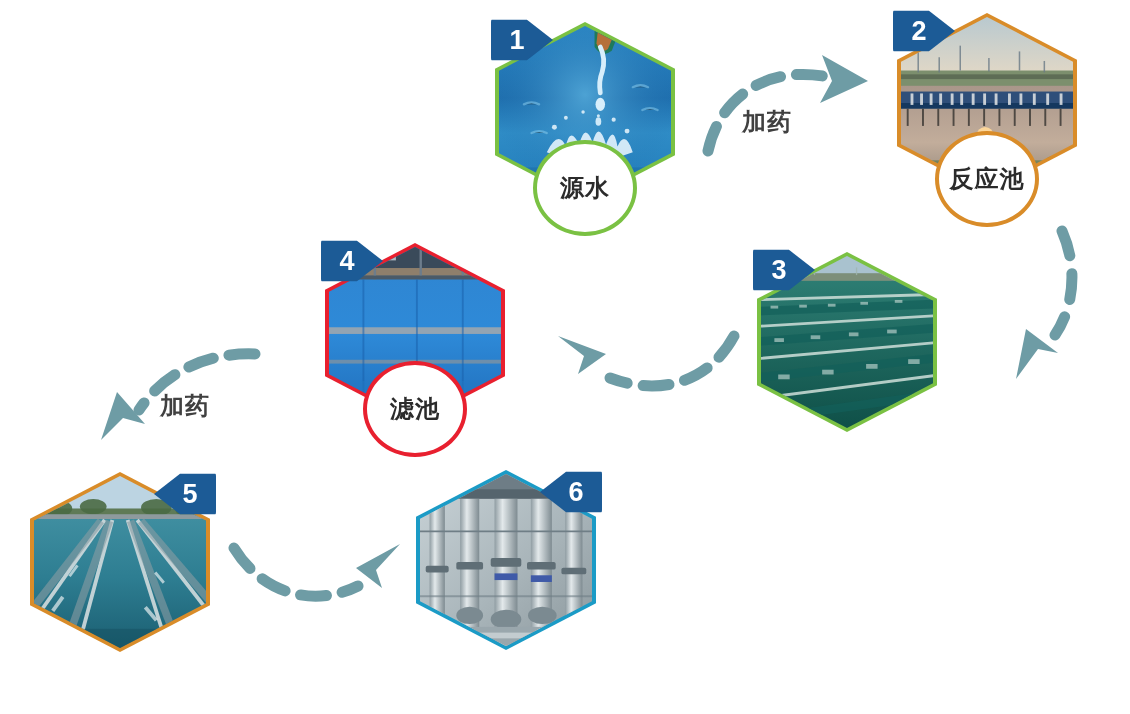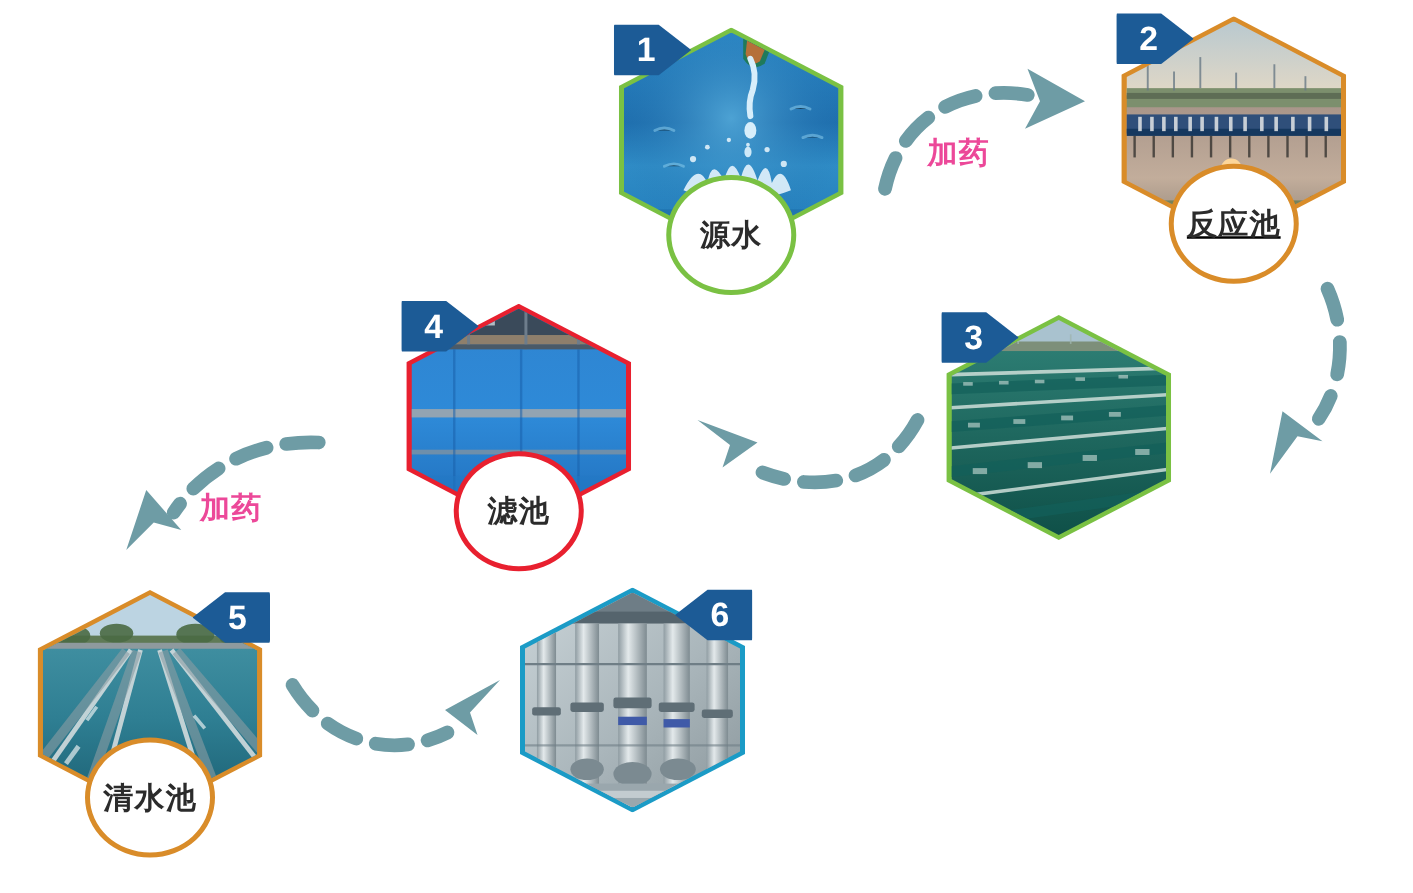--- a/index.html
+++ b/index.html
@@ -124,21 +124,21 @@
     stroke: #6e9ca5;
     stroke-width: 11;
     stroke-linecap: round;
   }
   .arrow-head { fill: #6e9ca5; }
 
   .arrow-label {
     position: absolute;
     font-size: 24px;
     font-weight: 700;
-    color: #ec4899;
+    color: #404040;
     letter-spacing: 1px;
     z-index: 4;
     white-space: nowrap;
   }
 </style>
 </head>
 <body>
 
 <div id="stage">
 
@@ -288,21 +288,21 @@
           <rect y="158" width="180" height="22" fill="#55663f"></rect>
           <path d="M6 158 q8 -22 16 -2 q6 -16 10 2 z" fill="#3f5a33"></path>
           <path d="M146 160 q10 -26 20 -4 q6 -18 12 4 z" fill="#3f5a33"></path>
         </svg>
       </div>
     </div>
     <div class="badge left">
       <div class="shape"></div>
       <div class="num">2</div>
     </div>
-    <div class="label-bubble" style="border-color:#d98c29;text-decoration:underline;">
+    <div class="label-bubble" style="border-color:#d98c29;">
       <span class="txt">反应池</span>
     </div>
   </div>
 
   <div class="node" style="left:757px; top:252px;">
     <div class="hex-wrap">
       <div class="hex-border" style="background:#7ac143;"></div>
       <div class="hex-inner">
         <svg class="photo" viewBox="0 0 180 180" preserveAspectRatio="none">
           <defs>
@@ -441,23 +441,20 @@
             <rect x="128" y="100" width="14" height="3" transform="rotate(50 128 100)"></rect>
           </g>
           <rect y="160" width="180" height="20" fill="#144e5e" opacity="0.45"></rect>
         </svg>
       </div>
     </div>
     <div class="badge right">
       <div class="shape"></div>
       <div class="num">5</div>
     </div>
-    <div class="label-bubble" style="border-color:#d98c29;">
-      <span class="txt">清水池</span>
-    </div>
   </div>
 
   <div class="node" style="left:416px; top:470px;">
     <div class="hex-wrap">
       <div class="hex-border" style="background:#1b9bc6;"></div>
       <div class="hex-inner">
         <svg class="photo" viewBox="0 0 180 180" preserveAspectRatio="none">
           <defs>
             <linearGradient id="pg6" x1="0" y1="0" x2="1" y2="1">
               <stop offset="0%" stop-color="#c9d3d7"></stop>

